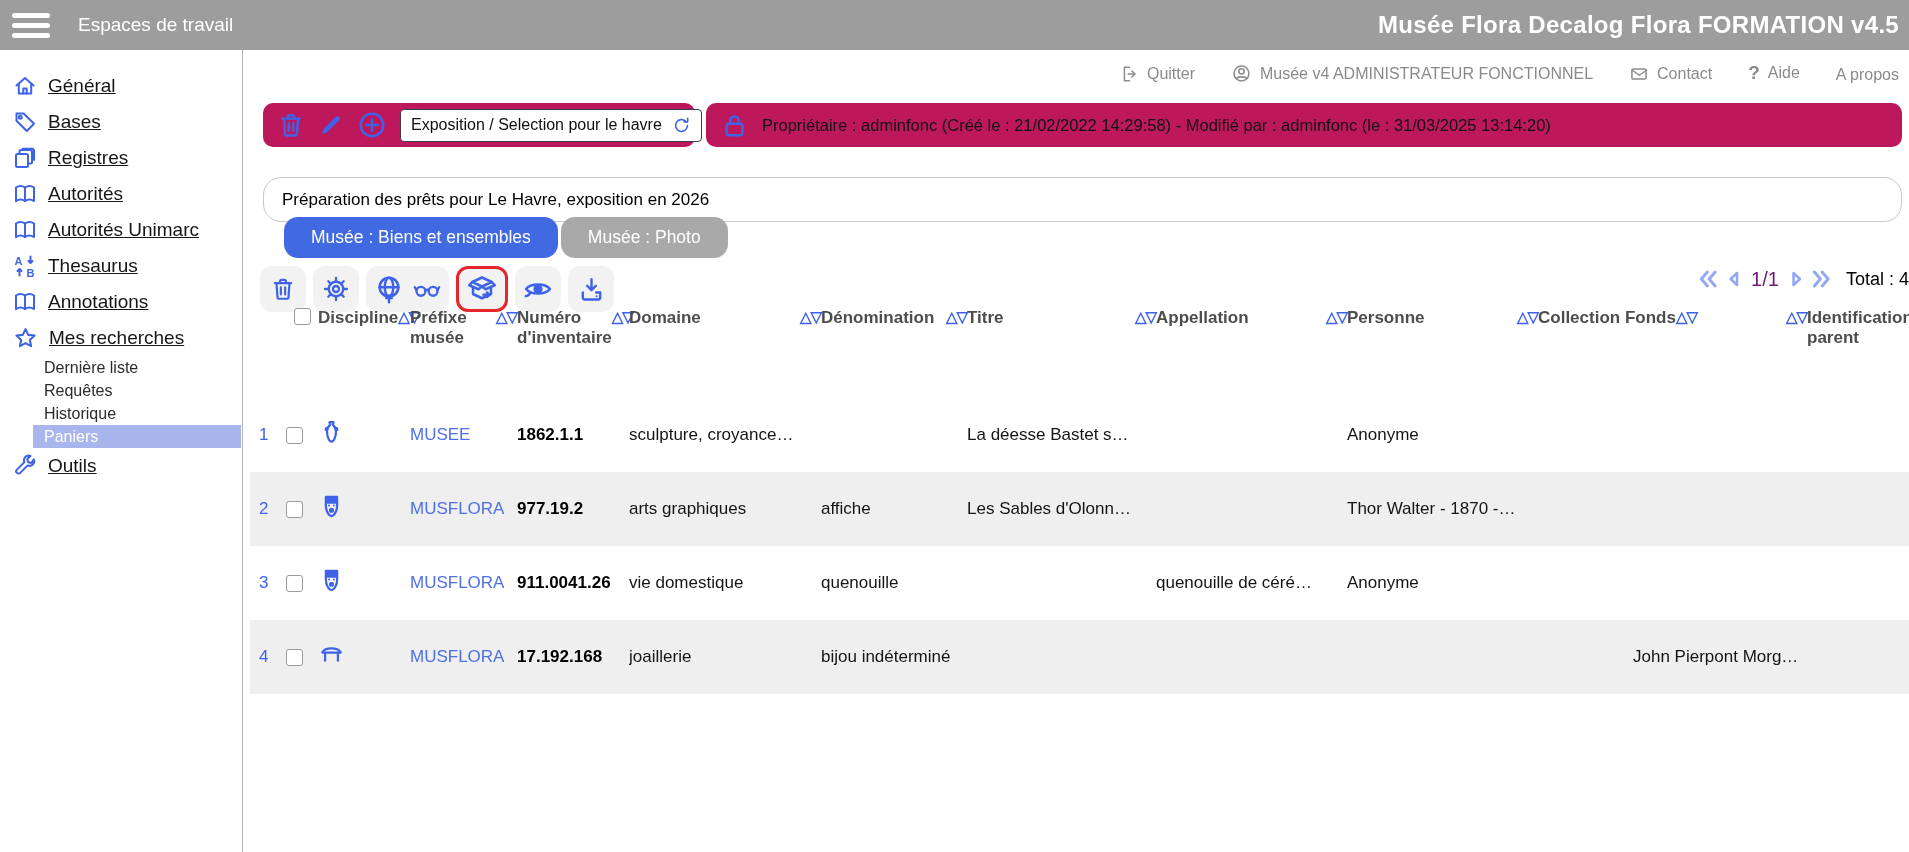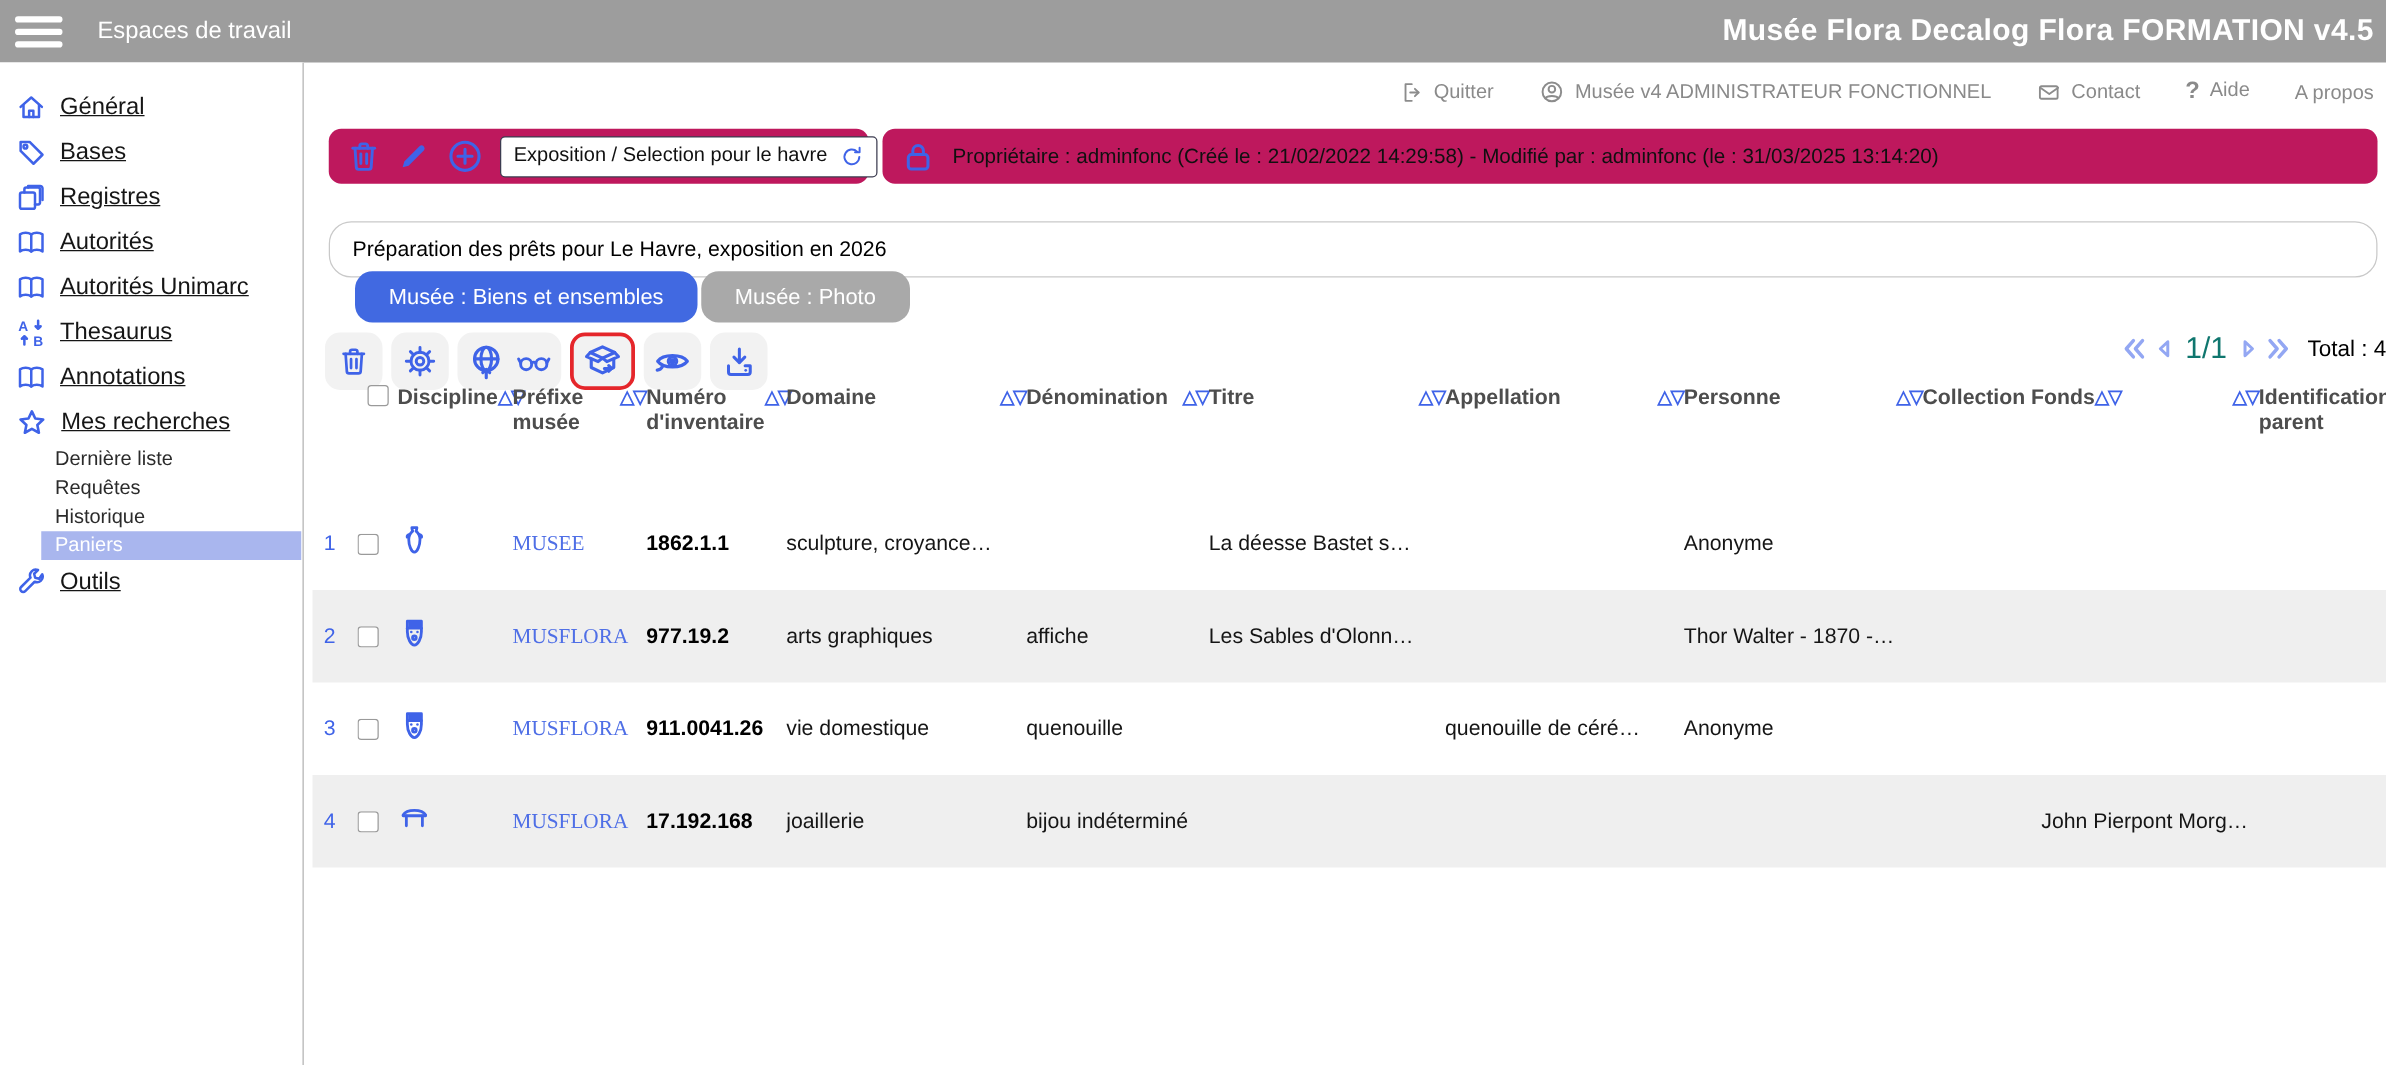--- a/index.html
+++ b/index.html
@@ -63,41 +63,41 @@
 
   
   .toolbar2 { position:absolute; left:260px; top:266px; display:flex; gap:7px; align-items:center; }
   .tbtn { height:46px; min-width:46px; background:#f2f2f2; border-radius:12px;
           display:flex; align-items:center; justify-content:center; gap:9px; padding:0 8px; cursor:pointer; }
   .tbtn.red { border:3px solid #e5262b; }
 
   
   .pager { position:absolute; left:1697px; top:262px; width:212px; height:34px; overflow:hidden;
            display:flex; align-items:center; gap:5px; white-space:nowrap; }
-  .pgtxt { font-size:24px; color:#0f766e; margin:0 2px; }
+  .pgtxt { font-size:20px; color:#701a75; margin:0 2px; }
   .ptotal { font-size:18px; color:#000; margin-left:8px; }
   svg.pg { stroke:#93a7f3; fill:none; stroke-width:3.4; stroke-linecap:round; stroke-linejoin:round; cursor:pointer; }
 
   
   :root { --cols: 27px 32px 92px 107px 112px 192px 146px 189px 191px 191px 95px 174px 160px; }
   .thead { position:absolute; left:250px; top:302px; width:1659px; display:grid;
            grid-template-columns:9px var(--cols); }
   .hcell { display:flex; flex-direction:row; justify-content:space-between; height:92px; padding-top:6px; }
   .hlabel { font-size:17px; font-weight:bold; color:#4d4d4d; line-height:1.15; }
   .hlabel.nowrap { white-space:nowrap; overflow:visible; }
   .sorts { color:#3f63e8; font-size:15px; font-weight:bold; letter-spacing:-1px; cursor:pointer; }
   .cbx { width:17px; height:17px; border:1.5px solid #9a9a9a; border-radius:3px; background:#fff; cursor:pointer; }
   .hcb { justify-content:center; align-items:flex-start; }
 
   .rows { position:absolute; left:250px; top:398px; width:1659px; }
   .trow { display:grid; grid-template-columns:9px var(--cols); height:74px; align-items:center; overflow:hidden; }
   .trow.stripe { background:#efefef; }
   .cell { font-size:17px; color:#151515; white-space:nowrap; overflow:hidden; padding-right:6px; }
   .c-num { color:#3f63e8; }
-  .c-pre { color:#4f6fe6; cursor:pointer;font-family:Liberation Serif, serif; }
+  .c-pre { color:#4f6fe6; cursor:pointer; }
   .c-inv { font-weight:bold; color:#000; }
 </style>
 </head>
 <body>
 
 <div class="topbar">
   <div class="burger">
       <div></div>
       <div></div>
       <div></div>

